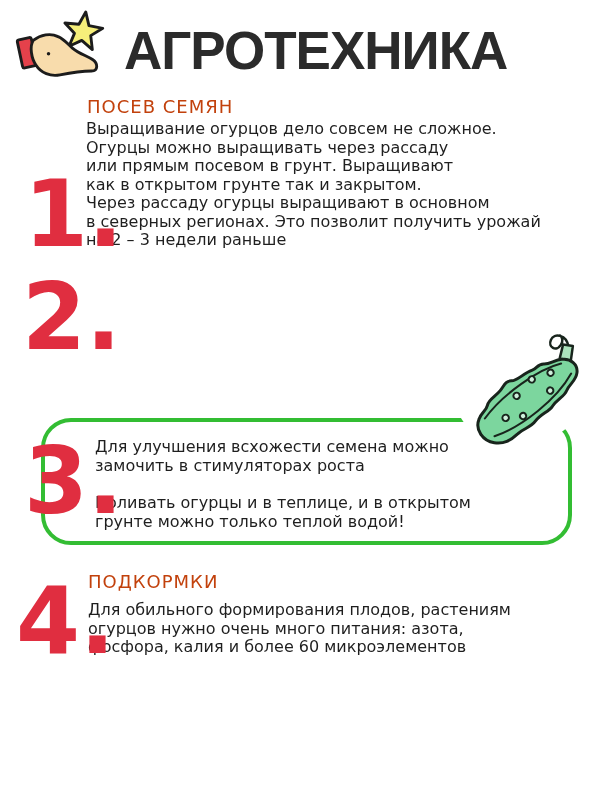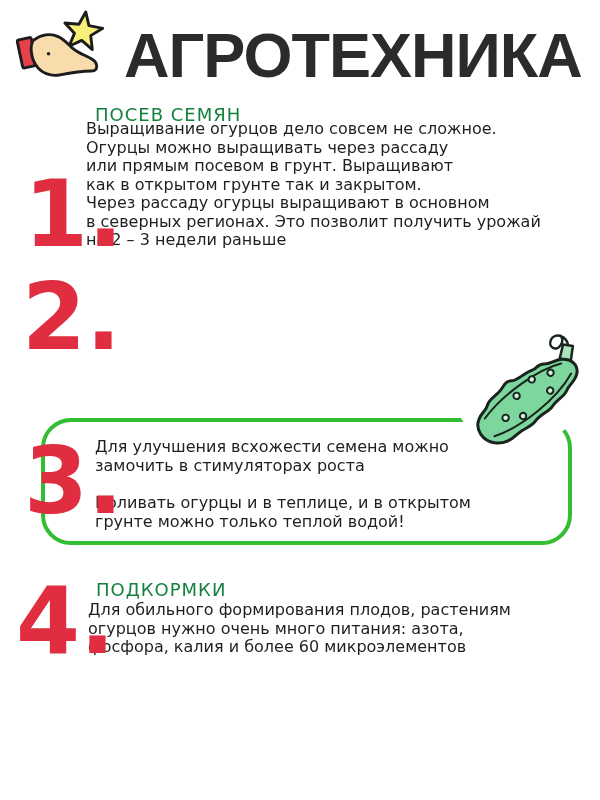--- a/index.html
+++ b/index.html
@@ -3,26 +3,26 @@
 <meta charset="utf-8">
 <style>
   html,body{margin:0;padding:0;background:#ffffff;}
   .page{
     position:relative;width:600px;height:800px;background:#ffffff;
     font-family:"DejaVu Sans",sans-serif;color:#1f1f1f;overflow:hidden;
   }
   .abs{position:absolute;}
   .page-title{
     font-family:"Liberation Sans",sans-serif;
-    font-weight:700;font-size:63px;line-height:1;letter-spacing:-1px;
+    font-weight:700;font-size:53px;line-height:1;letter-spacing:-1px;
     color:#2b2b2b;white-space:nowrap;
   }
   .section-heading{
-    font-size:18px;font-weight:400;letter-spacing:1px;color:#15803d;
-    white-space:nowrap;margin:8px;
+    font-size:18px;font-weight:400;letter-spacing:1px;color:#c2410c;
+    white-space:nowrap;margin:0;
   }
   .body-text{
     font-size:16px;line-height:18.5px;color:#1f1f1f;
     white-space:pre-line;margin:0;
   }
   .step-number{
     font-weight:700;font-size:92px;line-height:1;color:#E02E40;
     white-space:nowrap;z-index:5;
   }
   .recommendation-box{

